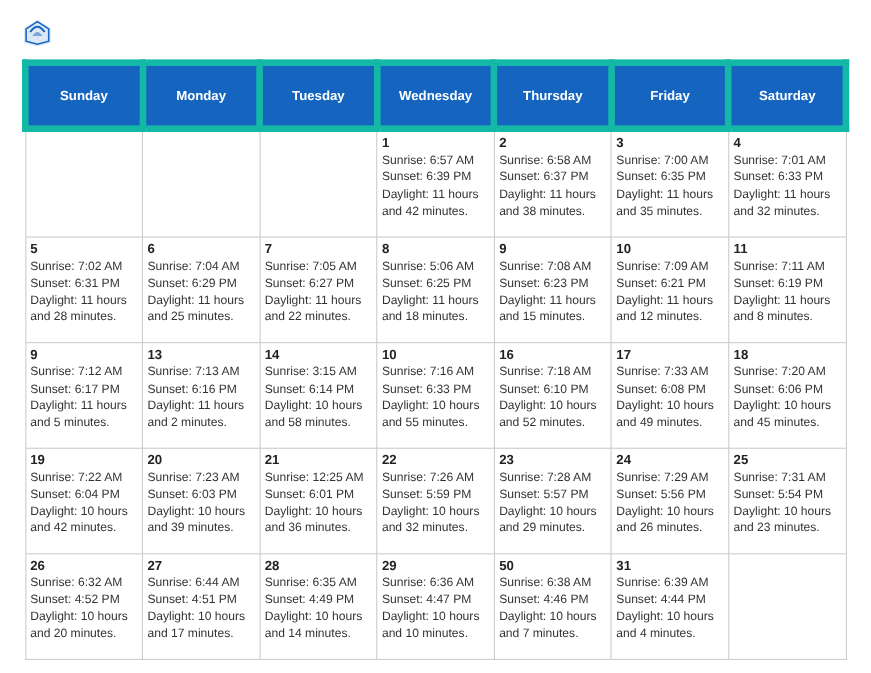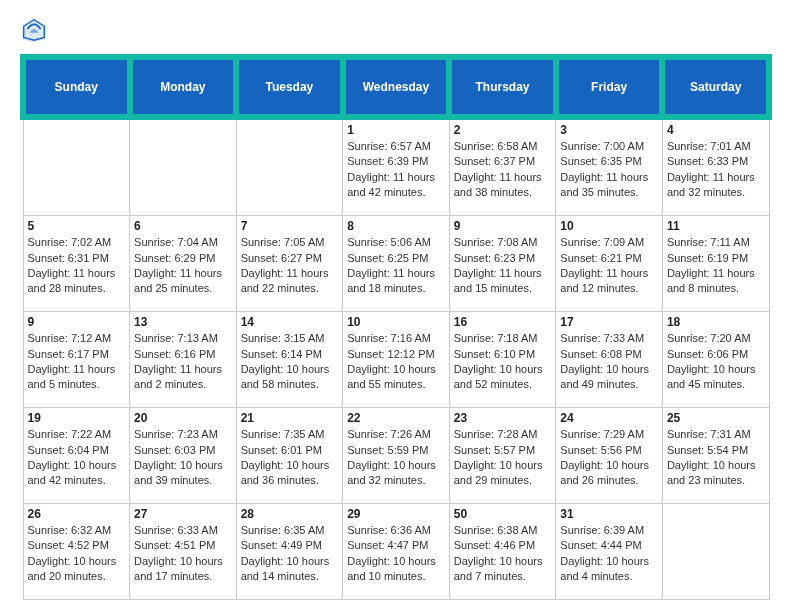--- a/index.html
+++ b/index.html
@@ -220,21 +220,21 @@
           </td>
           <td>
             <span class="day-num">14</span>
             <div class="day-info">Sunrise: 3:15 AM
 Sunset: 6:14 PM
 Daylight: 10 hours and 58 minutes.</div>
           </td>
           <td>
             <span class="day-num">10</span>
             <div class="day-info">Sunrise: 7:16 AM
-Sunset: 12:12 PM
+Sunset: 6:33 PM
 Daylight: 10 hours and 55 minutes.</div>
           </td>
           <td>
             <span class="day-num">16</span>
             <div class="day-info">Sunrise: 7:18 AM
 Sunset: 6:10 PM
 Daylight: 10 hours and 52 minutes.</div>
           </td>
           <td>
             <span class="day-num">17</span>
@@ -257,21 +257,21 @@
 Daylight: 10 hours and 42 minutes.</div>
           </td>
           <td>
             <span class="day-num">20</span>
             <div class="day-info">Sunrise: 7:23 AM
 Sunset: 6:03 PM
 Daylight: 10 hours and 39 minutes.</div>
           </td>
           <td>
             <span class="day-num">21</span>
-            <div class="day-info">Sunrise: 7:35 AM
+            <div class="day-info">Sunrise: 12:25 AM
 Sunset: 6:01 PM
 Daylight: 10 hours and 36 minutes.</div>
           </td>
           <td>
             <span class="day-num">22</span>
             <div class="day-info">Sunrise: 7:26 AM
 Sunset: 5:59 PM
 Daylight: 10 hours and 32 minutes.</div>
           </td>
           <td>
@@ -295,21 +295,21 @@
         </tr>
         <tr>
           <td>
             <span class="day-num">26</span>
             <div class="day-info">Sunrise: 6:32 AM
 Sunset: 4:52 PM
 Daylight: 10 hours and 20 minutes.</div>
           </td>
           <td>
             <span class="day-num">27</span>
-            <div class="day-info">Sunrise: 6:33 AM
+            <div class="day-info">Sunrise: 6:44 AM
 Sunset: 4:51 PM
 Daylight: 10 hours and 17 minutes.</div>
           </td>
           <td>
             <span class="day-num">28</span>
             <div class="day-info">Sunrise: 6:35 AM
 Sunset: 4:49 PM
 Daylight: 10 hours and 14 minutes.</div>
           </td>
           <td>

